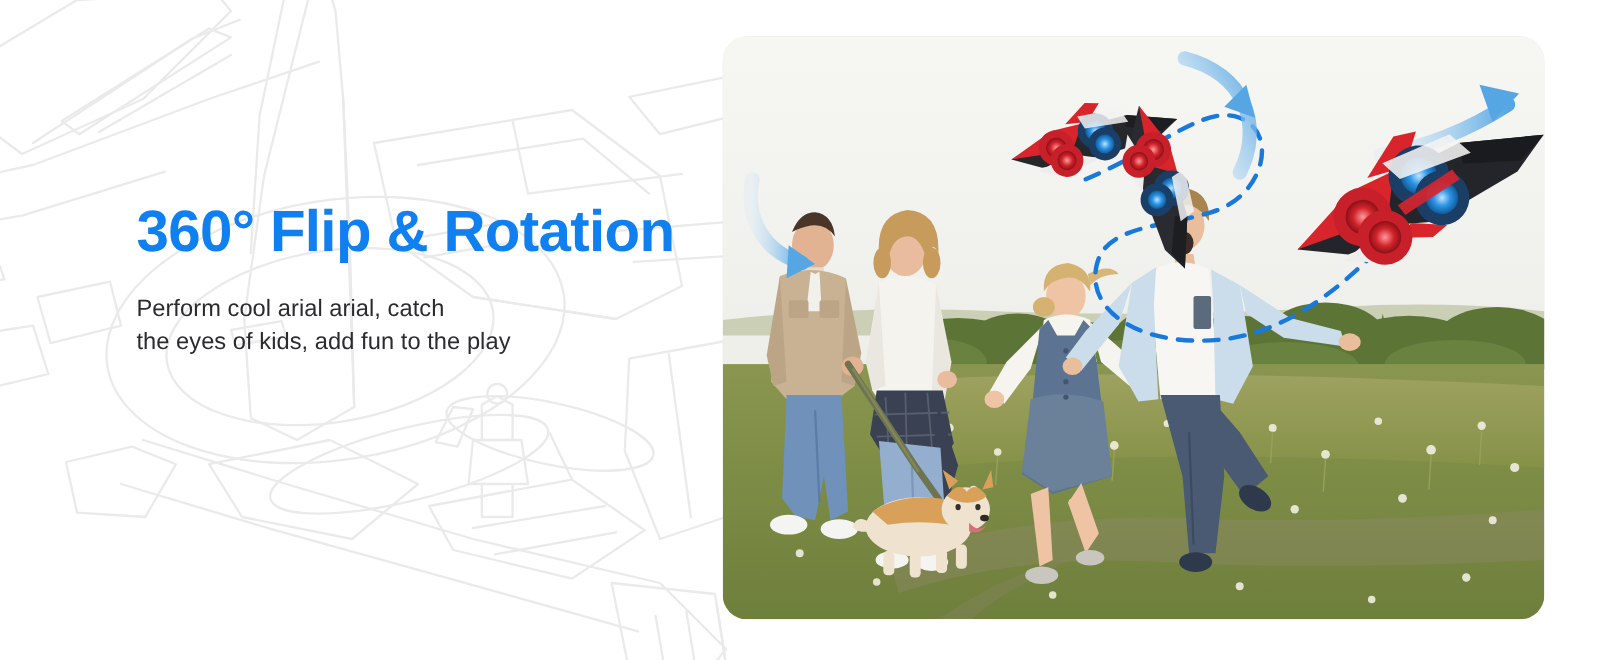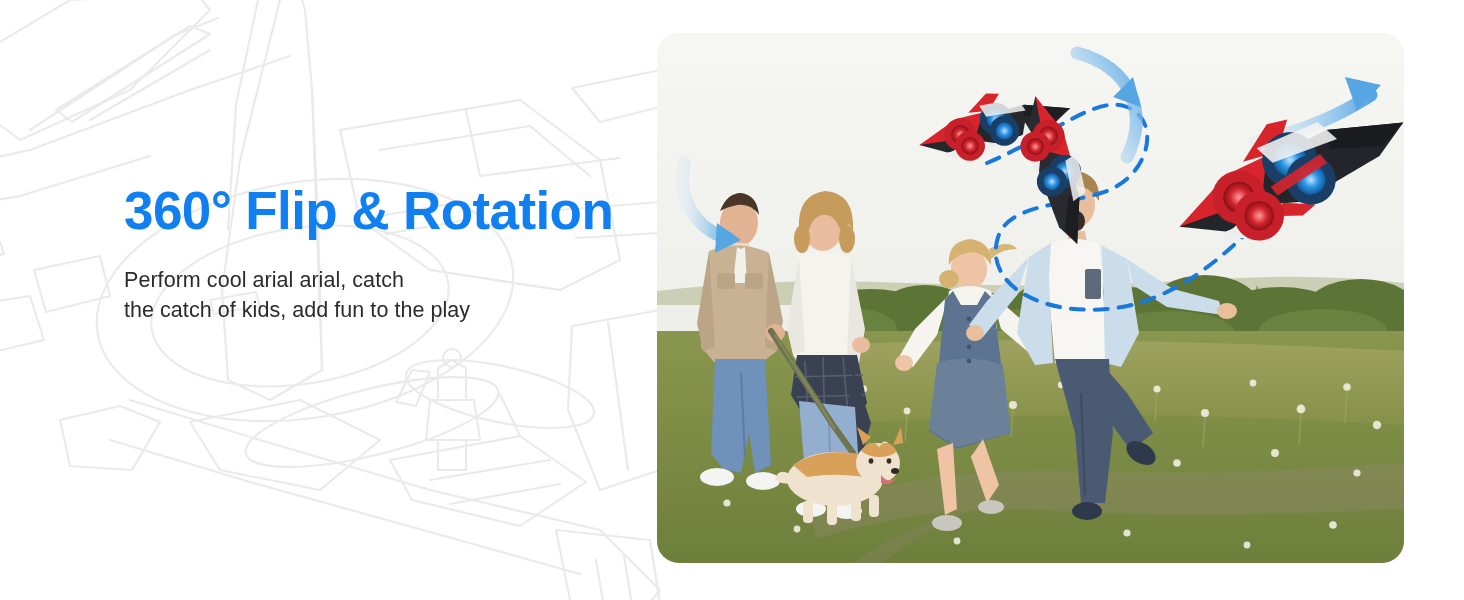--- a/index.html
+++ b/index.html
@@ -132,21 +132,21 @@
       <path d="M250 330 L296 322 L300 336 L254 344 Z"></path>
       <path d="M-20 340 L70 326 L84 370 L0 390 Z"></path>
       <path d="M74 300 L140 286 L150 326 L86 342 Z"></path>
     </svg>
   </div>
 
   <div class="copy-block">
     <h1 class="headline">360° Flip &amp; Rotation</h1>
     <p class="subcopy">
       <span class="subcopy-line">Perform cool arial arial, catch</span>
-      <span class="subcopy-line">the catch of kids, add fun to the play</span>
+      <span class="subcopy-line">the eyes of kids, add fun to the play</span>
     </p>
   </div>
 
   <div class="photo">
     <svg viewBox="0 0 747 530" preserveAspectRatio="xMidYMid slice">
       <defs>
         <linearGradient id="skyG" x1="0" y1="0" x2="0" y2="1">
           <stop offset="0" stop-color="#F6F6F3"></stop>
           <stop offset="1" stop-color="#E8E9E2"></stop>
         </linearGradient>

